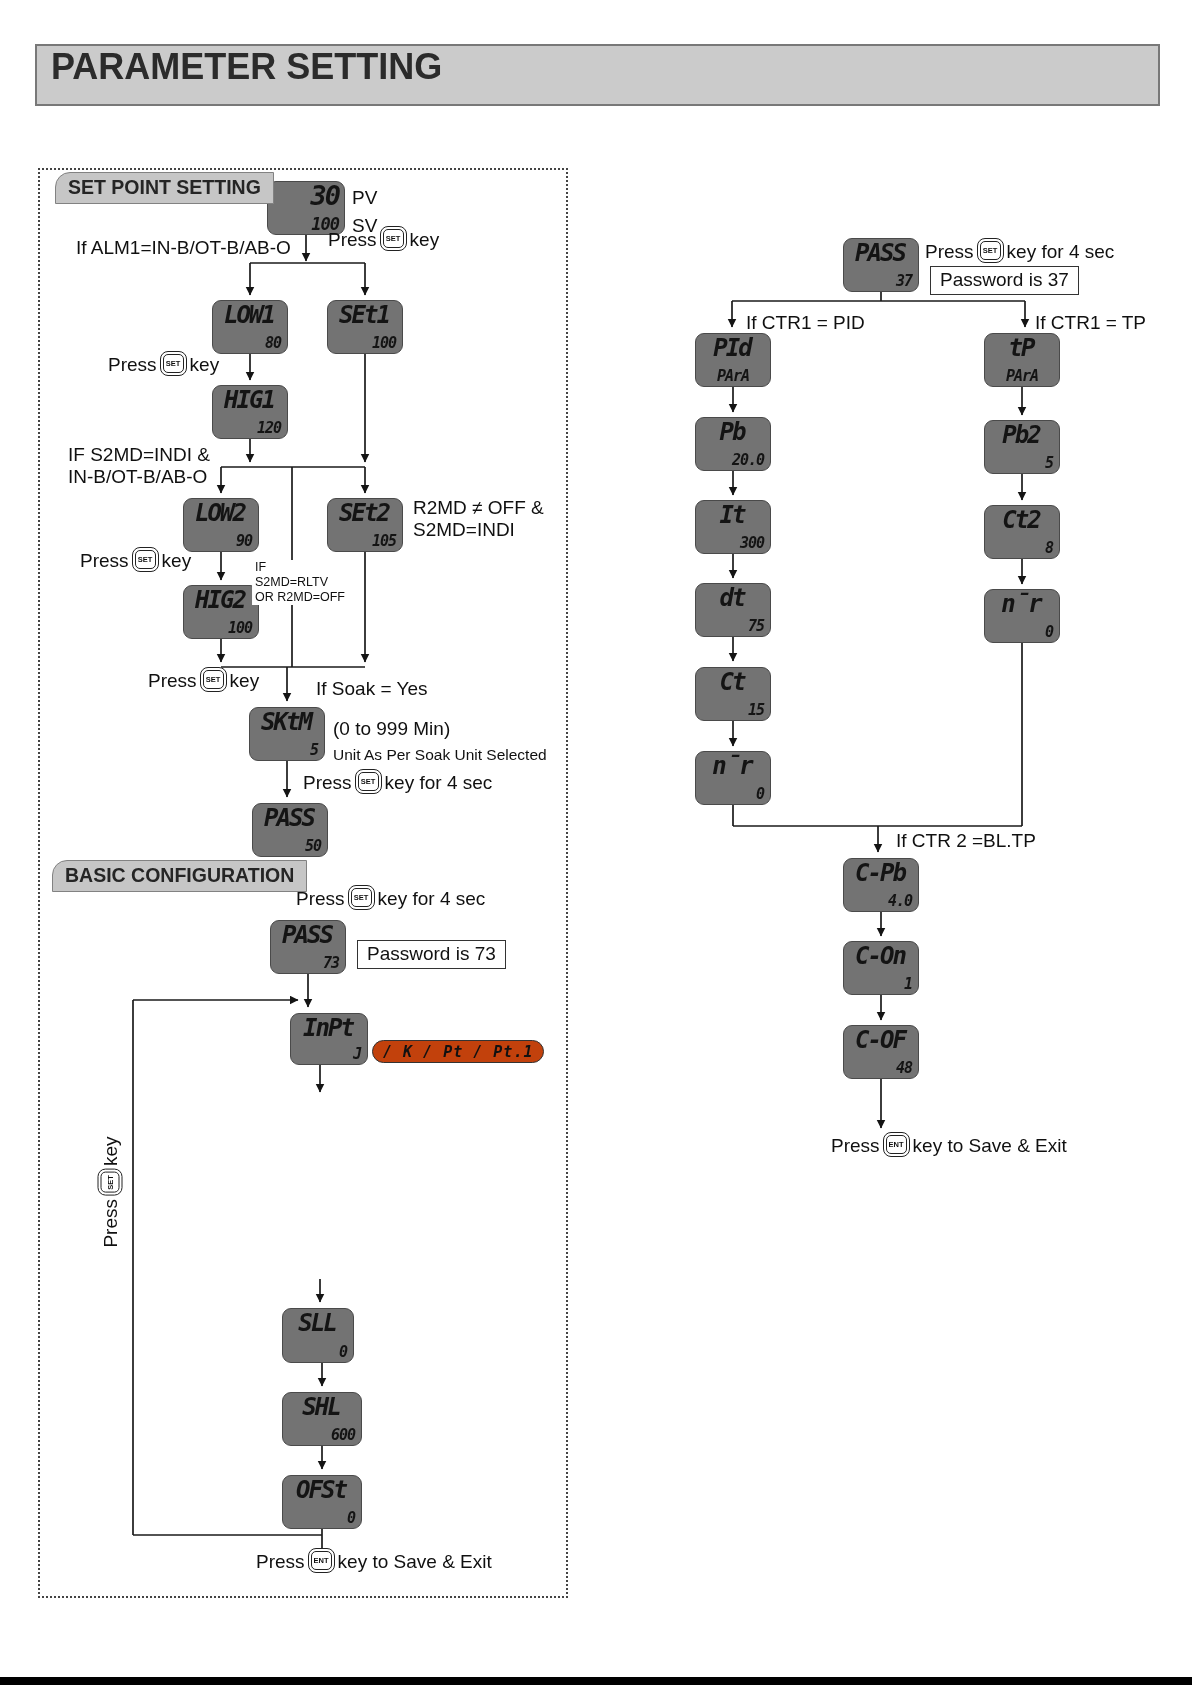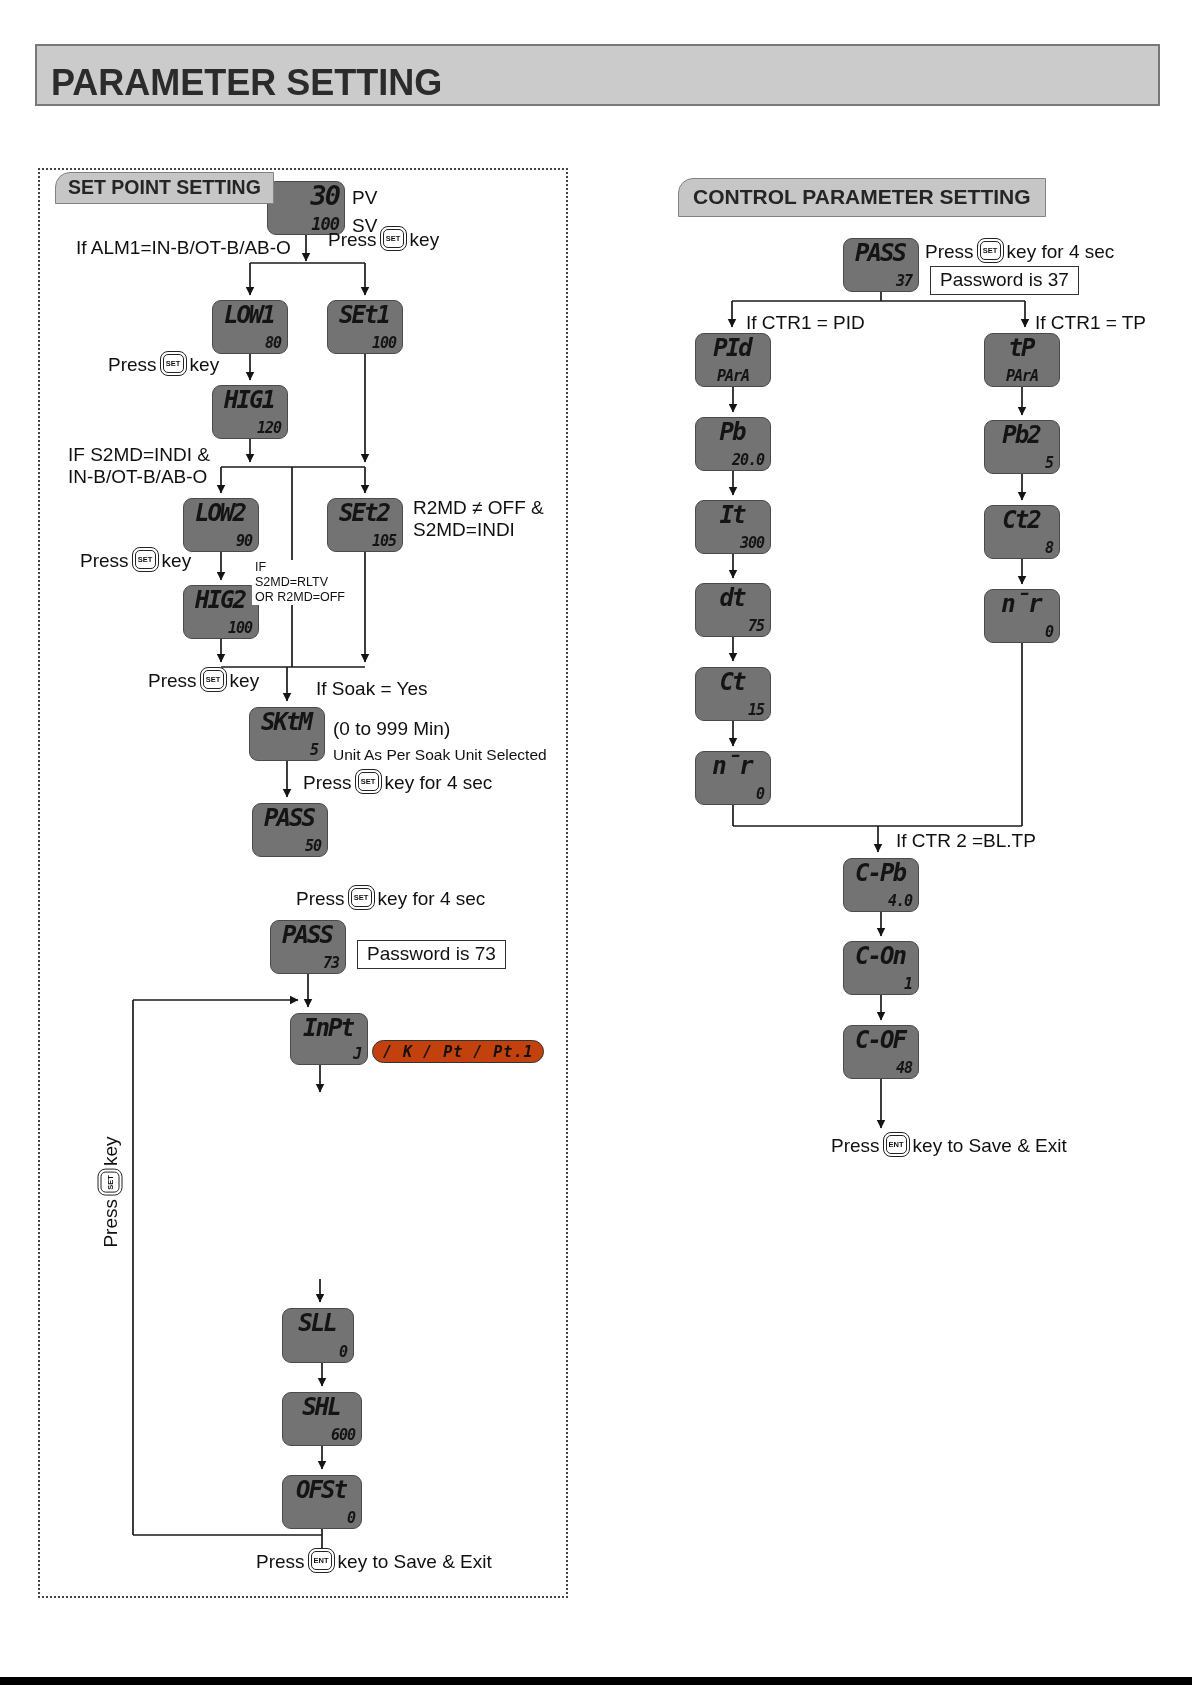--- a/index.html
+++ b/index.html
@@ -1,20 +1,20 @@
 <!DOCTYPE html>
 <html><head>
 <meta charset="utf-8">
 <style>
   html,body{margin:0;padding:0;background:#fff;}
   .page{position:relative;width:1192px;height:1685px;background:#fff;overflow:hidden;
         font-family:"Liberation Sans",sans-serif;color:#111;}
   .wires{position:absolute;left:0;top:0;z-index:1;}
   .titlebar{position:absolute;left:35px;top:44px;width:1125px;height:62px;background:#cbcbcb;
-        border:2px solid #787878;box-sizing:border-box;display:flex;align-items:flex-end;
+        border:2px solid #787878;box-sizing:border-box;display:flex;align-items:flex-start;
         padding-left:14px;font-weight:700;font-size:36px;color:#2b2b2b;z-index:2;}
   .dashedbox{position:absolute;left:38px;top:168px;width:530px;height:1430px;
         border:2px dotted #444;box-sizing:border-box;z-index:0;}
   .seclabel{position:absolute;background:#c6c6c6;border:1.5px solid #828282;
         border-top-left-radius:15px;padding:3px 12px 4px;font-weight:700;font-size:19.5px;
         color:#252525;white-space:nowrap;z-index:3;}
   .seclabel.big{font-size:21px;padding:6px 14px 7px;}
   .lcd{position:absolute;width:76px;height:54px;background:#737373;border:1.6px solid #4a4a4a;
         border-radius:9px;box-sizing:border-box;z-index:2;
         font-family:"DejaVu Sans Mono",monospace;font-weight:700;font-style:italic;color:#141414;}
@@ -198,20 +198,21 @@
     <span>Press</span><span class="key">
         <span class="ki">SET</span>
       </span><span>key for 4 sec</span>
   </div>
 
   <div class="lcd" style="left:252px;top:803px">
     <div class="n">PASS</div>
     <div class="v">50</div>
   </div>
 
+  <div class="seclabel" style="left:52px;top:860px">BASIC CONFIGURATION</div>
 
   <div class="anno" style="left:296px;top:887px">
     <span>Press</span><span class="key">
         <span class="ki">SET</span>
       </span><span>key for 4 sec</span>
   </div>
 
   <div class="lcd" style="left:270px;top:920px">
     <div class="n">PASS</div>
     <div class="v">73</div>
@@ -243,21 +244,20 @@
     <div class="n">OFSt</div>
     <div class="v">0</div>
   </div>
 
   <div class="anno" style="left:256px;top:1550px">
     <span>Press</span><span class="key">
         <span class="ki">ENT</span>
       </span><span>key to Save &amp; Exit</span>
   </div>
 
-  <div class="seclabel big" style="left:678px;top:178px">CONTROL PARAMETER SETTING</div>
 
   <div class="lcd" style="left:843px;top:238px">
     <div class="n">PASS</div>
     <div class="v">37</div>
   </div>
   <div class="anno" style="left:925px;top:240px">
     <span>Press</span><span class="key">
         <span class="ki">SET</span>
       </span><span>key for 4 sec</span>
   </div>

